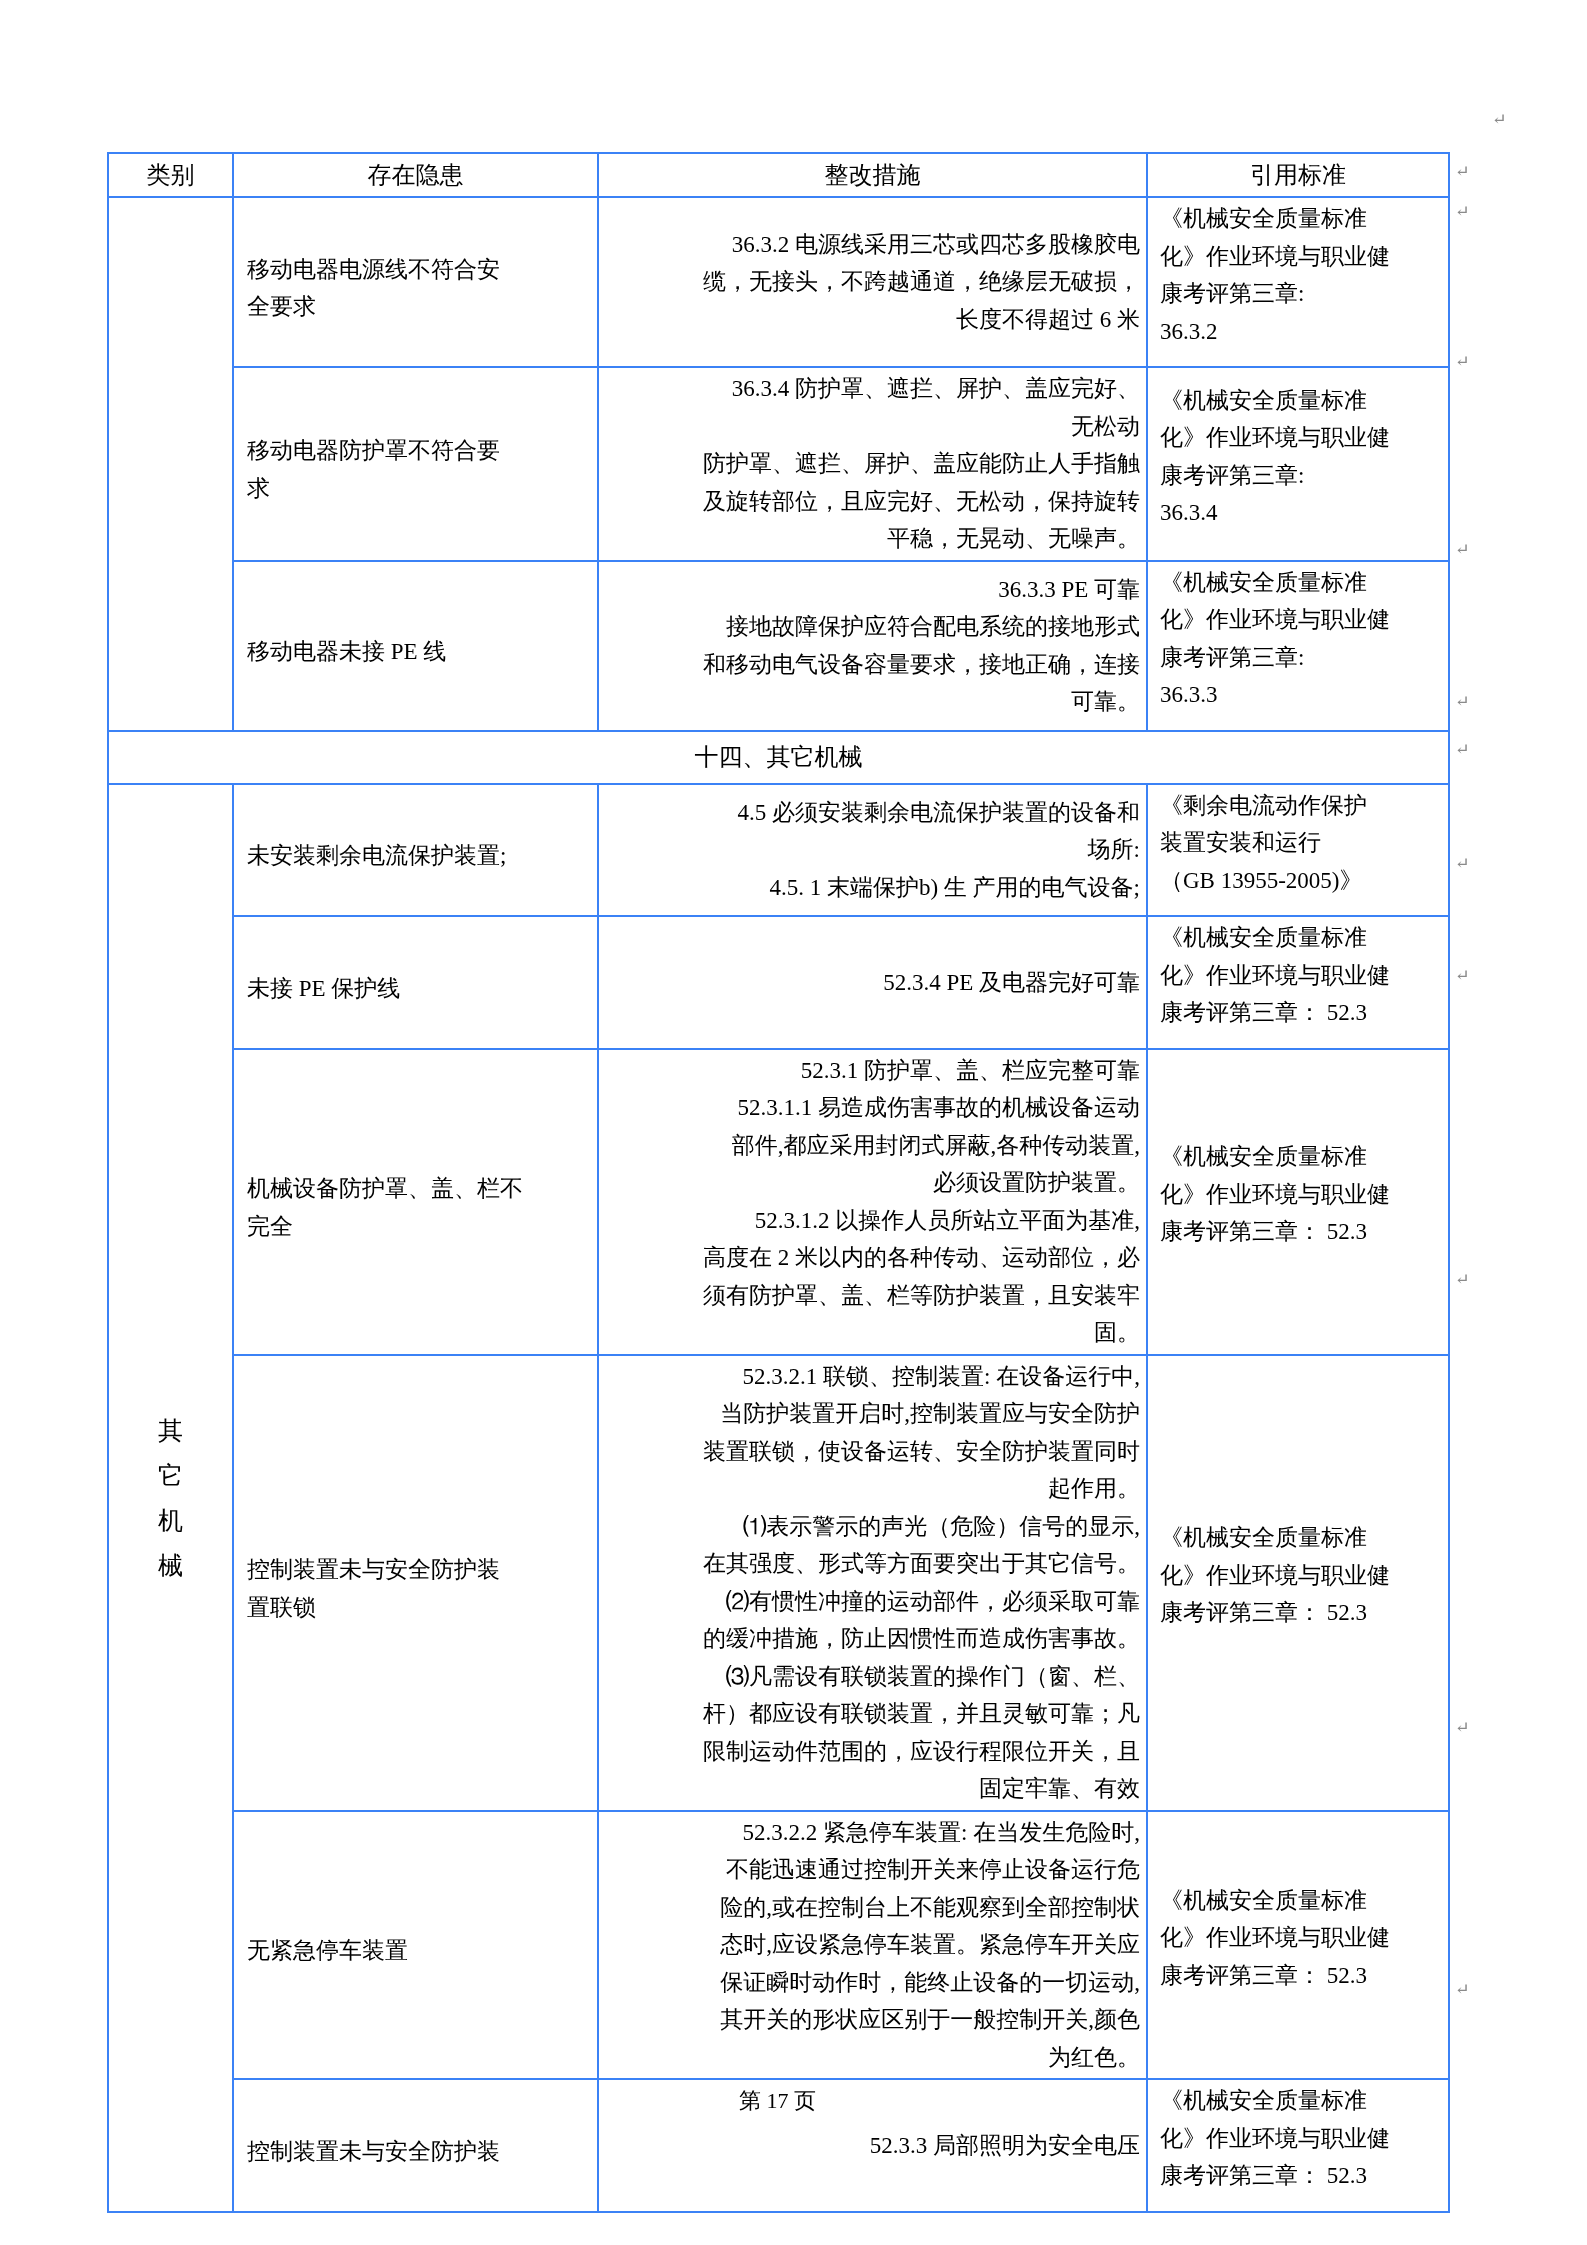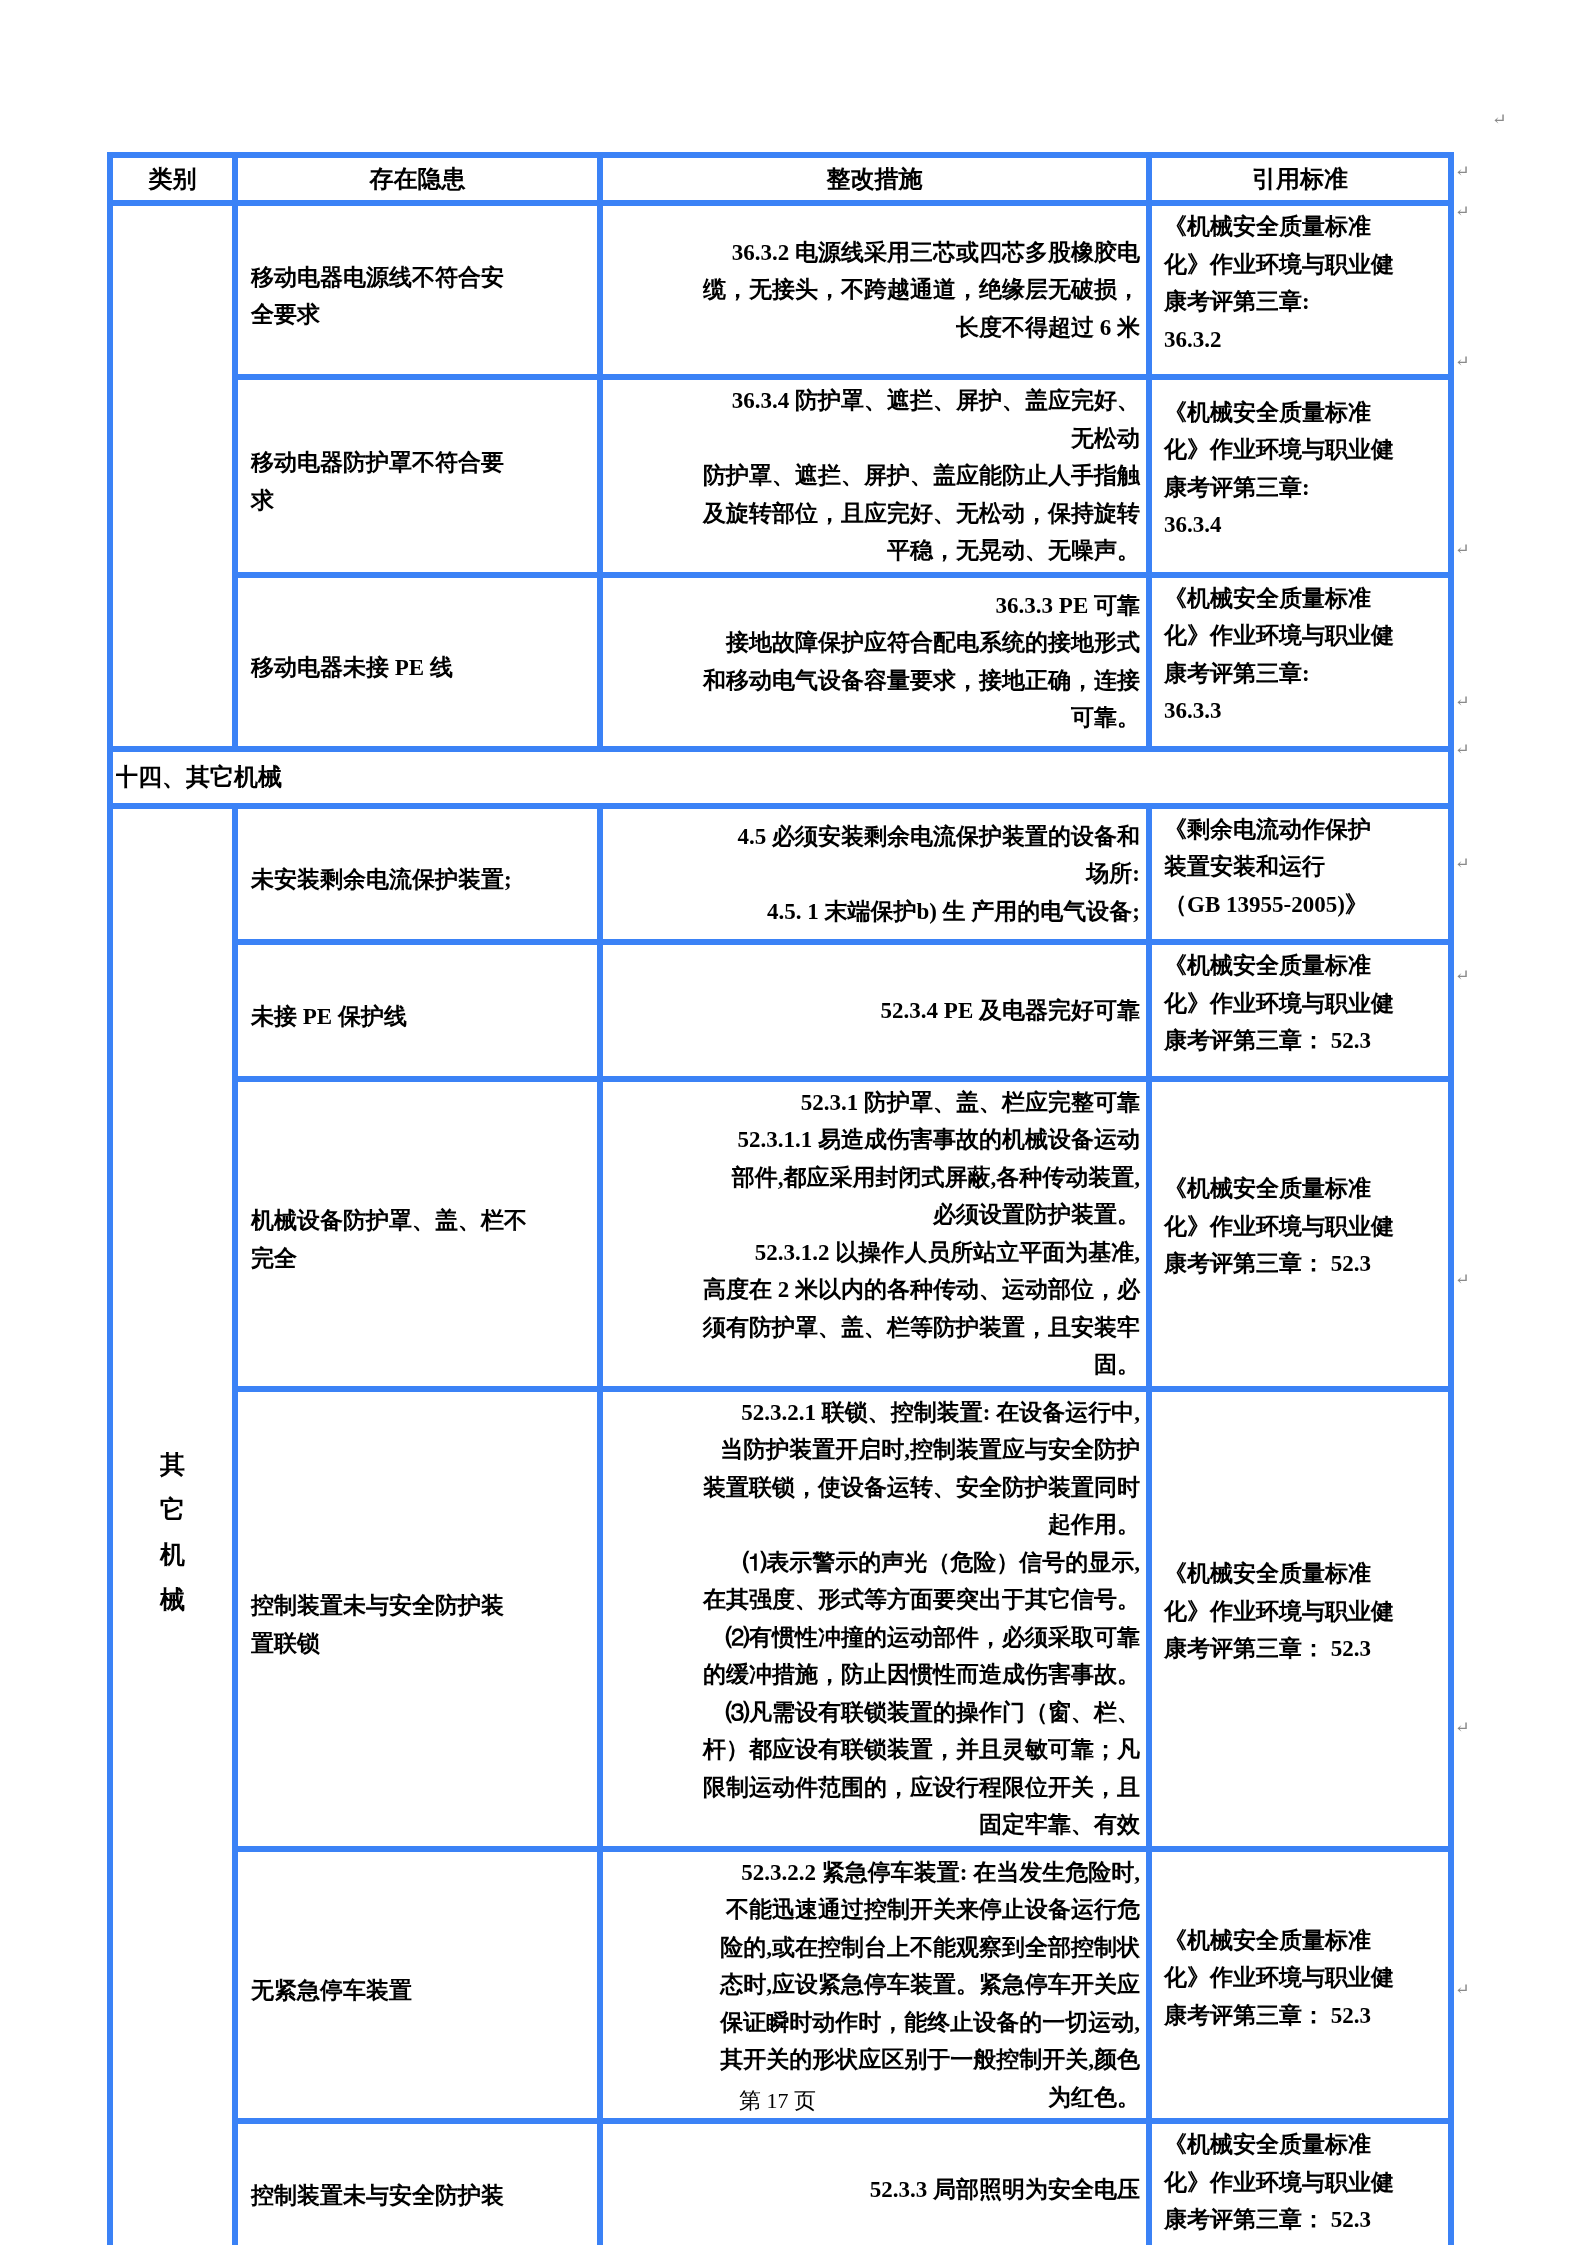--- a/index.html
+++ b/index.html
@@ -5,43 +5,43 @@
   html,body{margin:0;padding:0;}
   body{
     width:1587px;height:2245px;position:relative;background:#ffffff;
     font-family:"Liberation Serif","DejaVu Serif",serif;color:#000;
   }
   .doc-table{
     position:absolute;left:107px;top:152px;width:1341px;
     border-collapse:collapse;table-layout:fixed;
   }
   .doc-table td,.doc-table th{
-    border:6px solid #3b82f6;vertical-align:middle;
-    font-weight:bold;overflow:hidden;
+    border:2px solid #3b82f6;vertical-align:middle;
+    font-weight:normal;overflow:hidden;
   }
   .hdr{
     text-align:center;font-size:24px;line-height:26px;height:40px;
   }
   .cat-cell{
     text-align:center;font-size:25px;line-height:45px;white-space:pre-line;
   }
   .hazard-cell{
     font-size:23px;line-height:37.5px;padding:14px 6px 2px 13px;
     white-space:pre-line;text-align:left;border-radius:32px;
   }
   .measure-cell{
     font-size:23px;line-height:37.5px;padding:2px 6px 2px 13px;
     white-space:pre-line;text-align:right;
   }
   .standard-cell{
     font-size:23px;line-height:37.5px;padding:2px 4px 16px 12px;
     white-space:pre-line;text-align:left;
   }
   .section-row td{
-    font-size:24px;height:49px;border-radius:26px;
+    text-align:center;font-size:24px;height:49px;border-radius:26px;
   }
   .page-footer{
     position:absolute;left:107px;top:2086px;width:1341px;text-align:center;
     font-size:22px;
   }
   .pmark{
     position:absolute;color:#8a8a8a;font-size:15px;line-height:15px;
     transform:scaleX(1.2);
   }
 </style>

